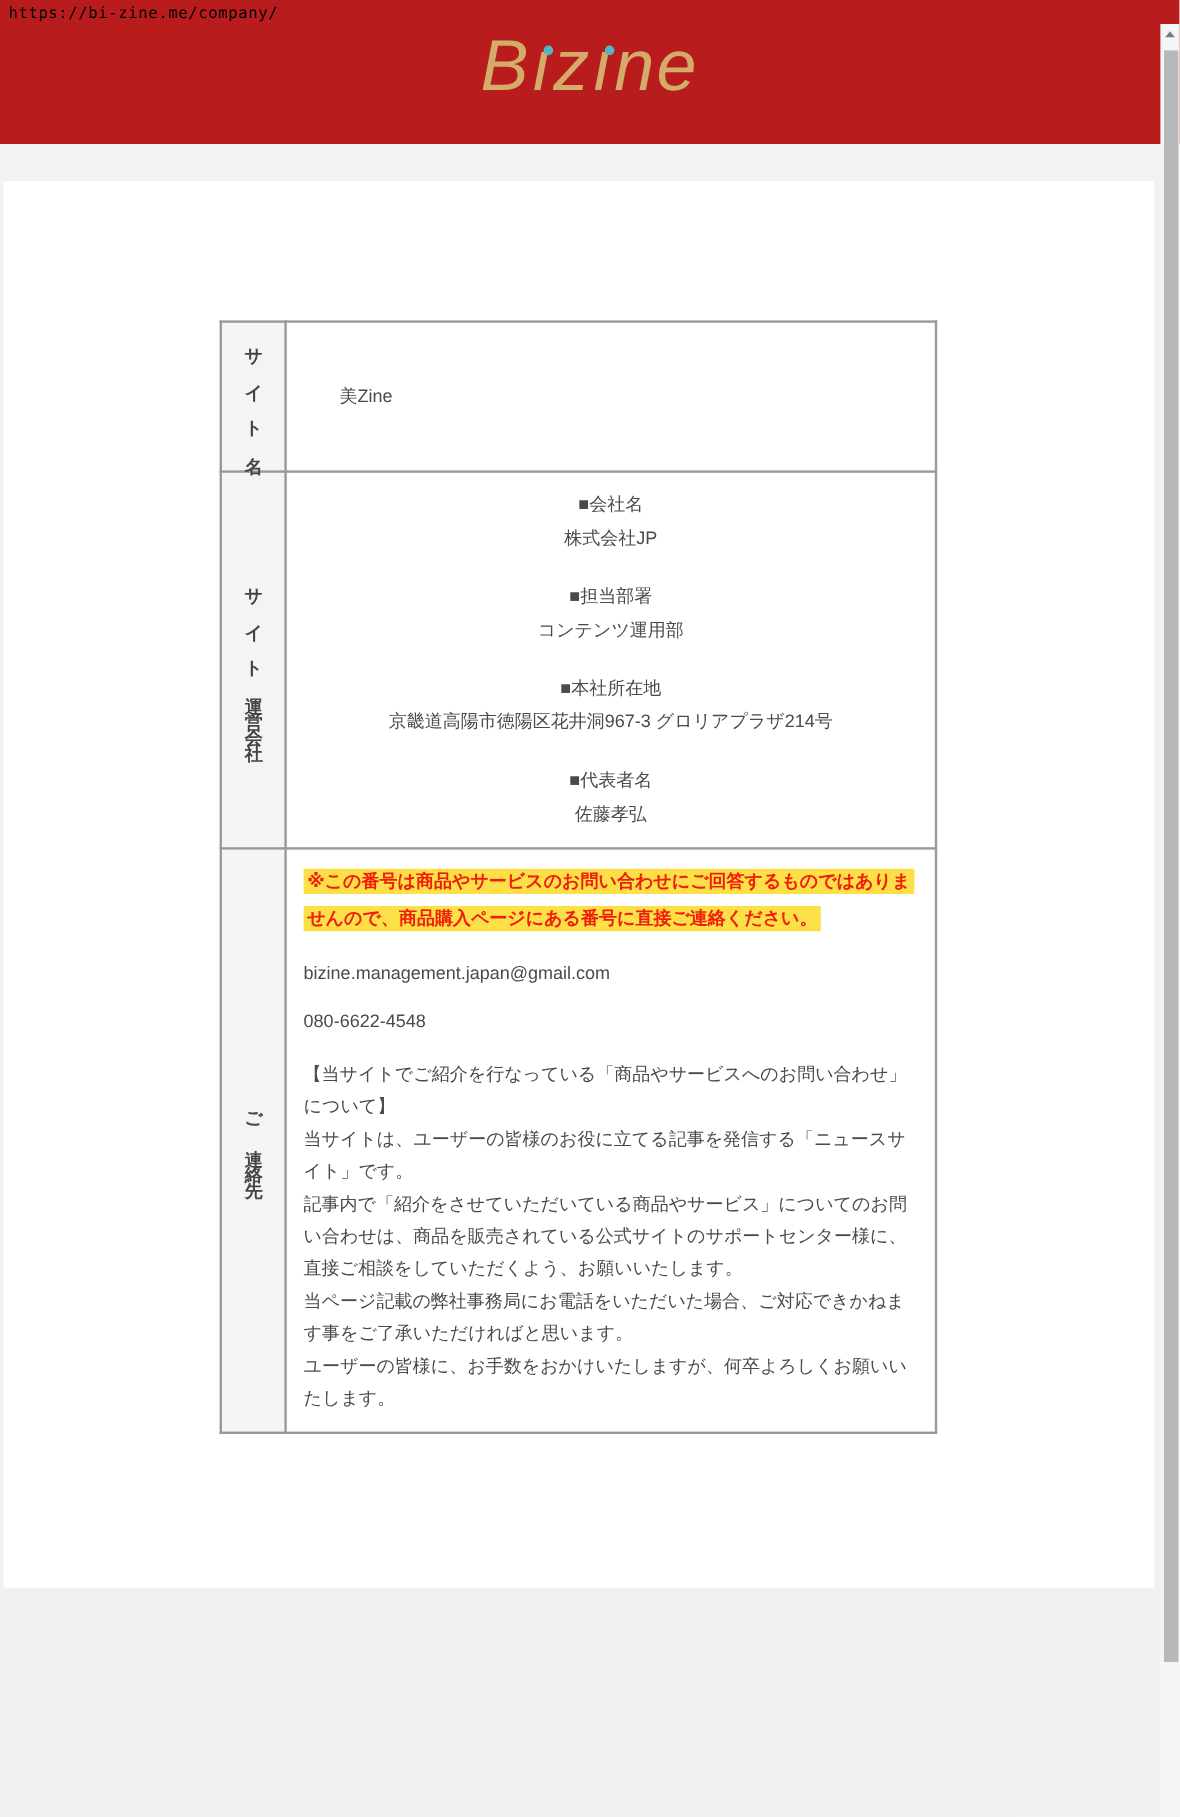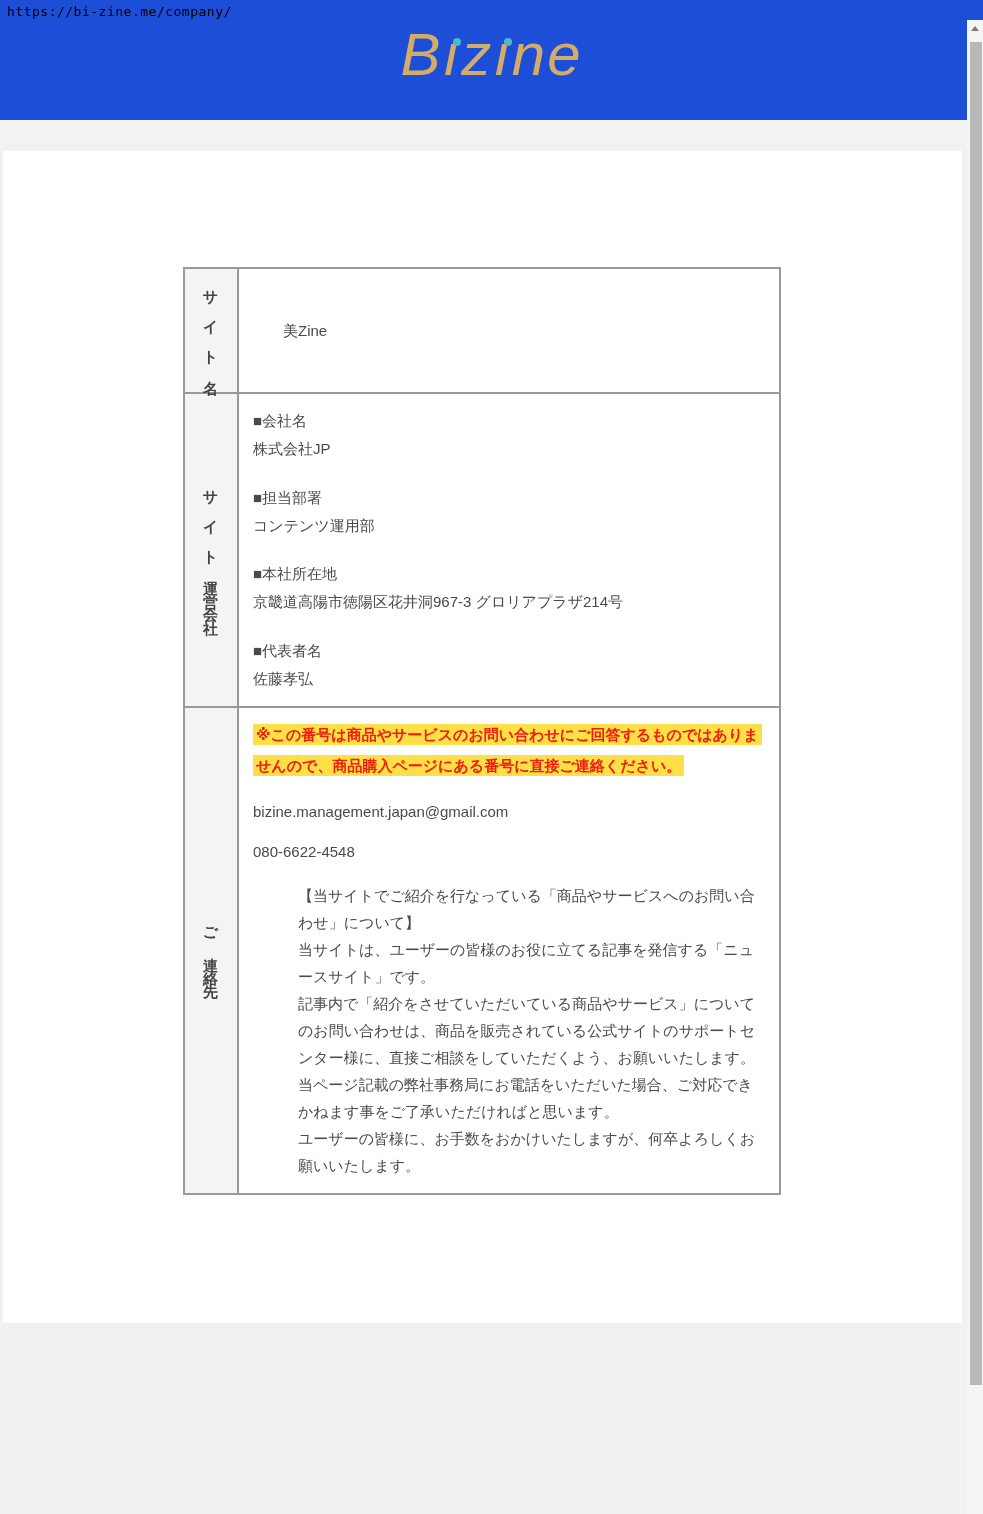--- a/index.html
+++ b/index.html
@@ -8,21 +8,21 @@
     height: 1514px;
     background: #f1f1f1;
     font-family: "Liberation Sans", "DejaVu Sans", sans-serif;
     position: relative;
     overflow: hidden;
   }
 
   
   .site-header {
     height: 120px;
-    background: #1d4ed8;
+    background: #b91c1c;
     position: relative;
   }
   .url-text {
     position: absolute;
     top: 4px;
     left: 7px;
     font-family: "DejaVu Sans Mono", monospace;
     font-size: 13px;
     color: #000000;
     letter-spacing: 0.5px;
@@ -96,39 +96,39 @@
     margin: 0 auto;
   }
   .company-table td {
     font-size: 15px;
     color: #4a4a4a;
     padding: 14px;
     vertical-align: middle;
     line-height: 1.85;
   }
   td.cell-site-name { height: 121px; padding-left: 44px; }
-  td.cell-operator  { height: 291px; vertical-align: top; padding-top: 13px; }
+  td.cell-operator  { height: 291px; vertical-align: top; padding-top: 13px; text-align: center; }
   td.cell-contact   { height: 469px; vertical-align: top; padding: 10px 14px 14px; }
 
   .info-group { margin-bottom: 21px; }
   .info-group:last-child { margin-bottom: 0; }
 
   .warning-wrap { margin: 2px 0 0 0; }
   .warning-text {
     display: inline;
     background: #fde047;
     color: #f01c0c;
     font-weight: bold;
     line-height: 2.05;
     padding: 2px 3px;
     box-decoration-break: clone;
     -webkit-box-decoration-break: clone;
   }
   .contact-line { margin-top: 19px; line-height: 1.4; }
-  .contact-notice { margin-top: 20px; line-height: 1.8; margin-left: 45px; }
+  .contact-notice { margin-top: 20px; line-height: 1.8; }
 
   
   .scrollbar {
     position: absolute;
     top: 20px;
     right: 0;
     width: 16px;
     height: 1494px;
     background: #f5f5f5;
   }

